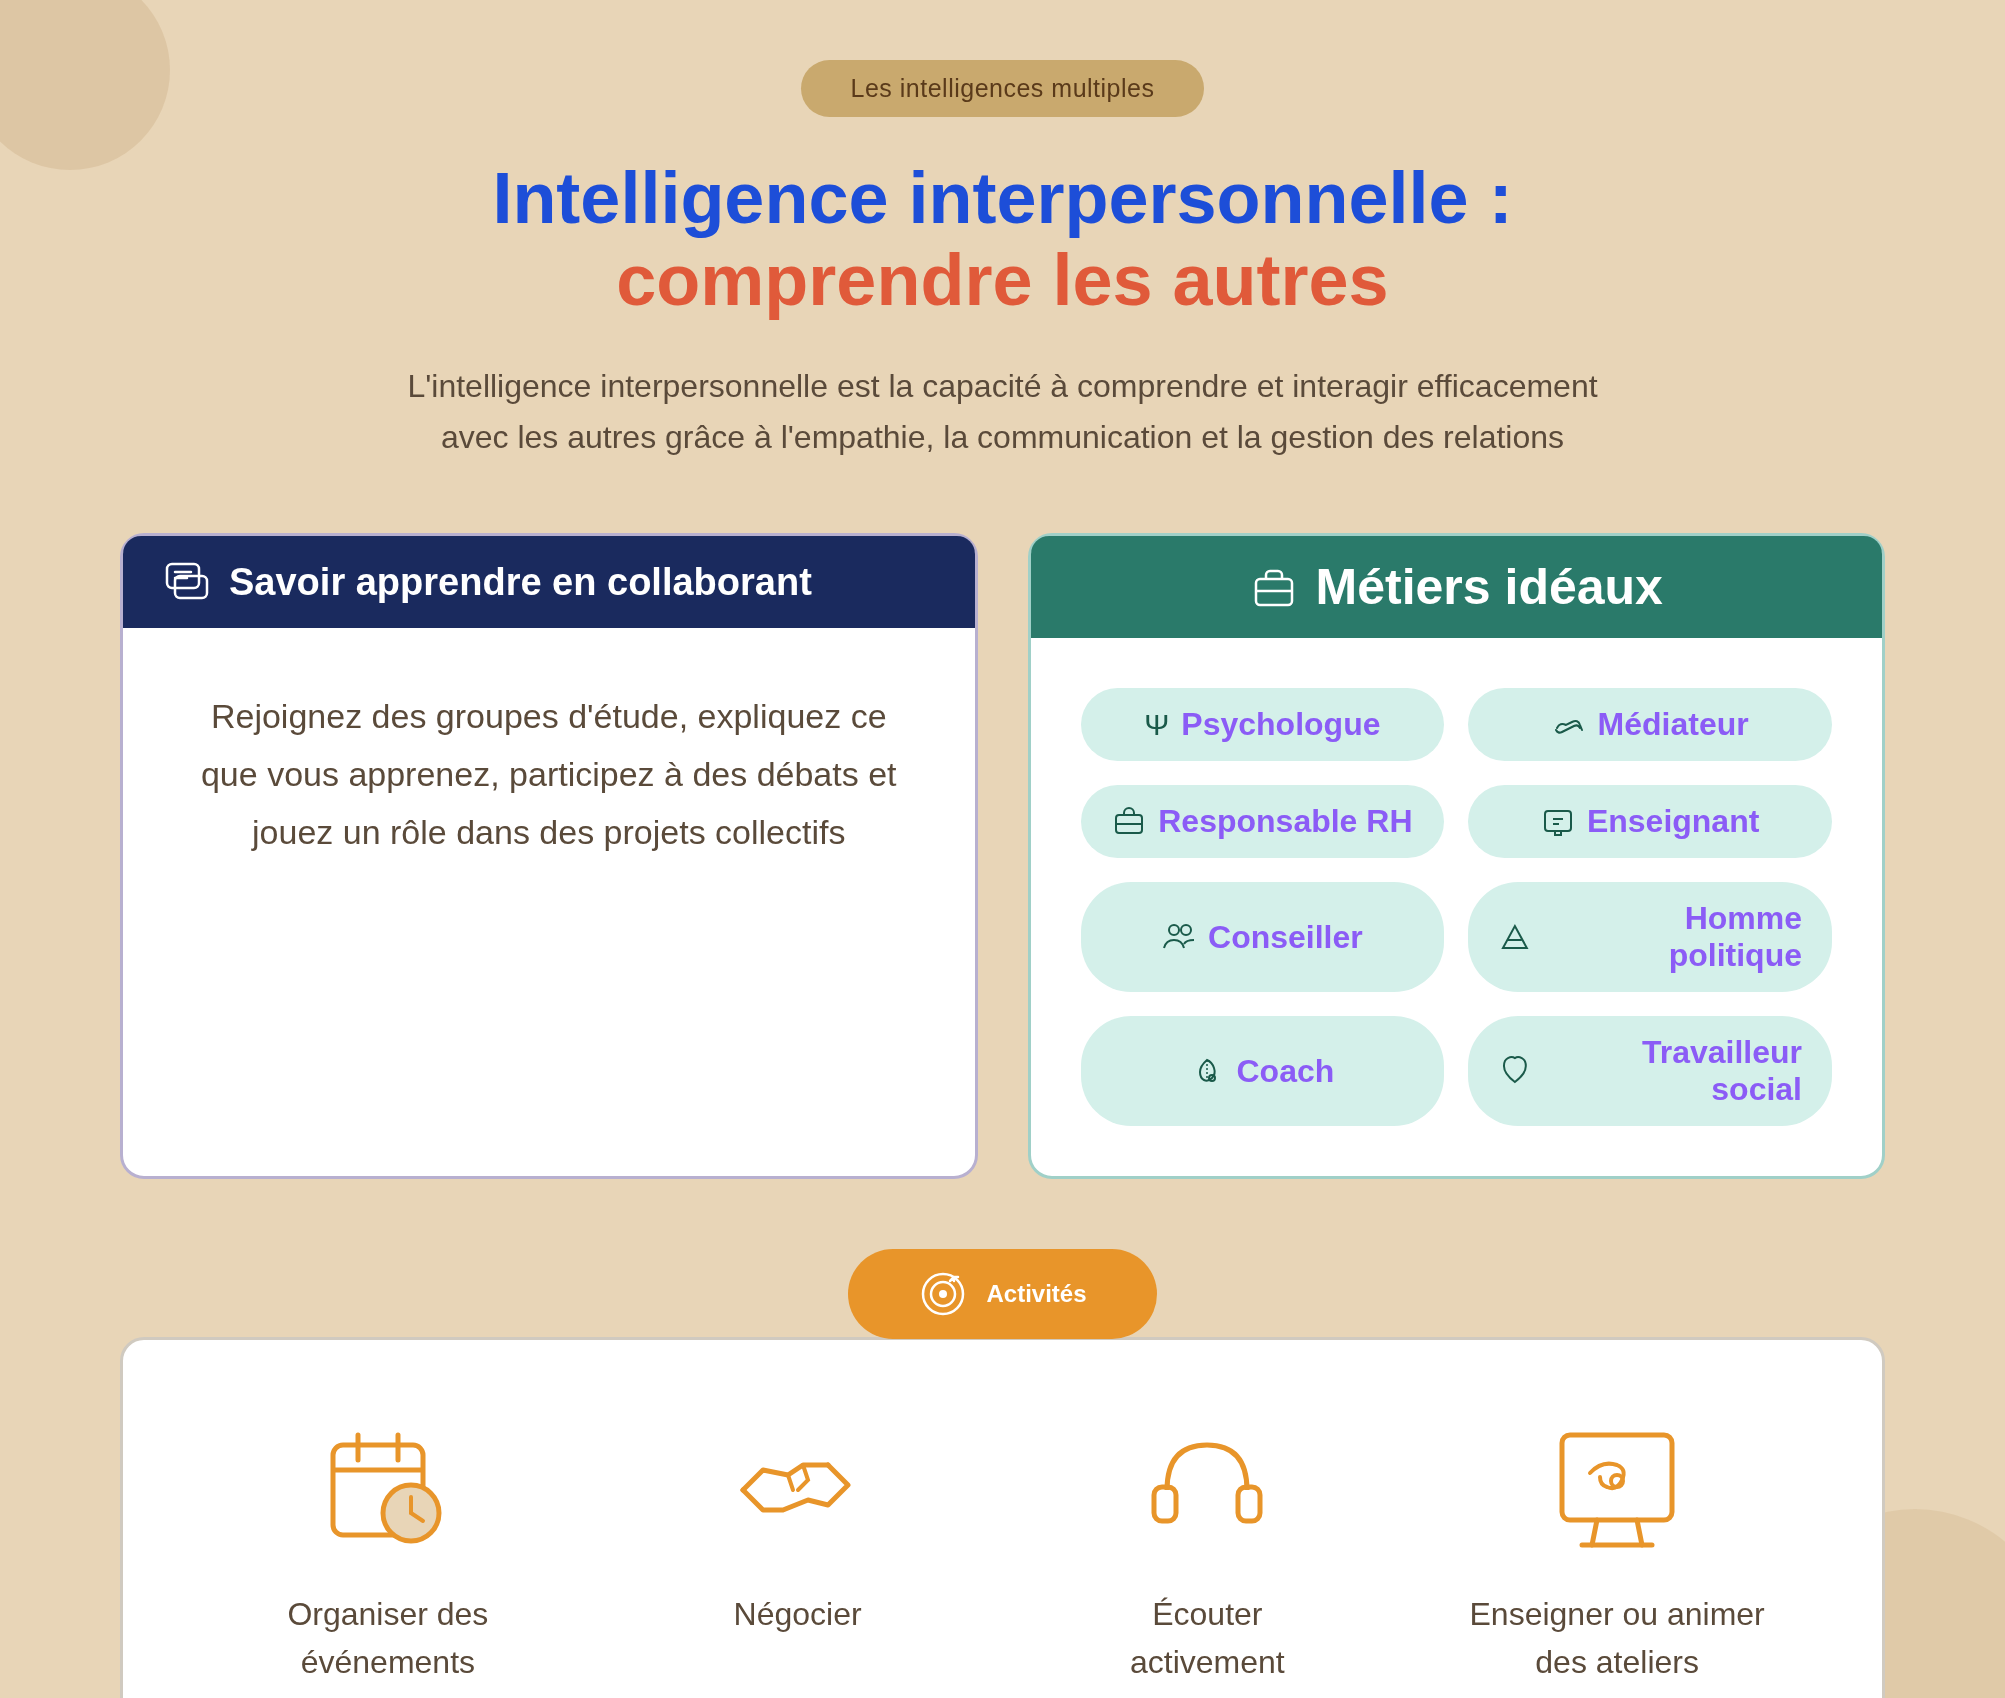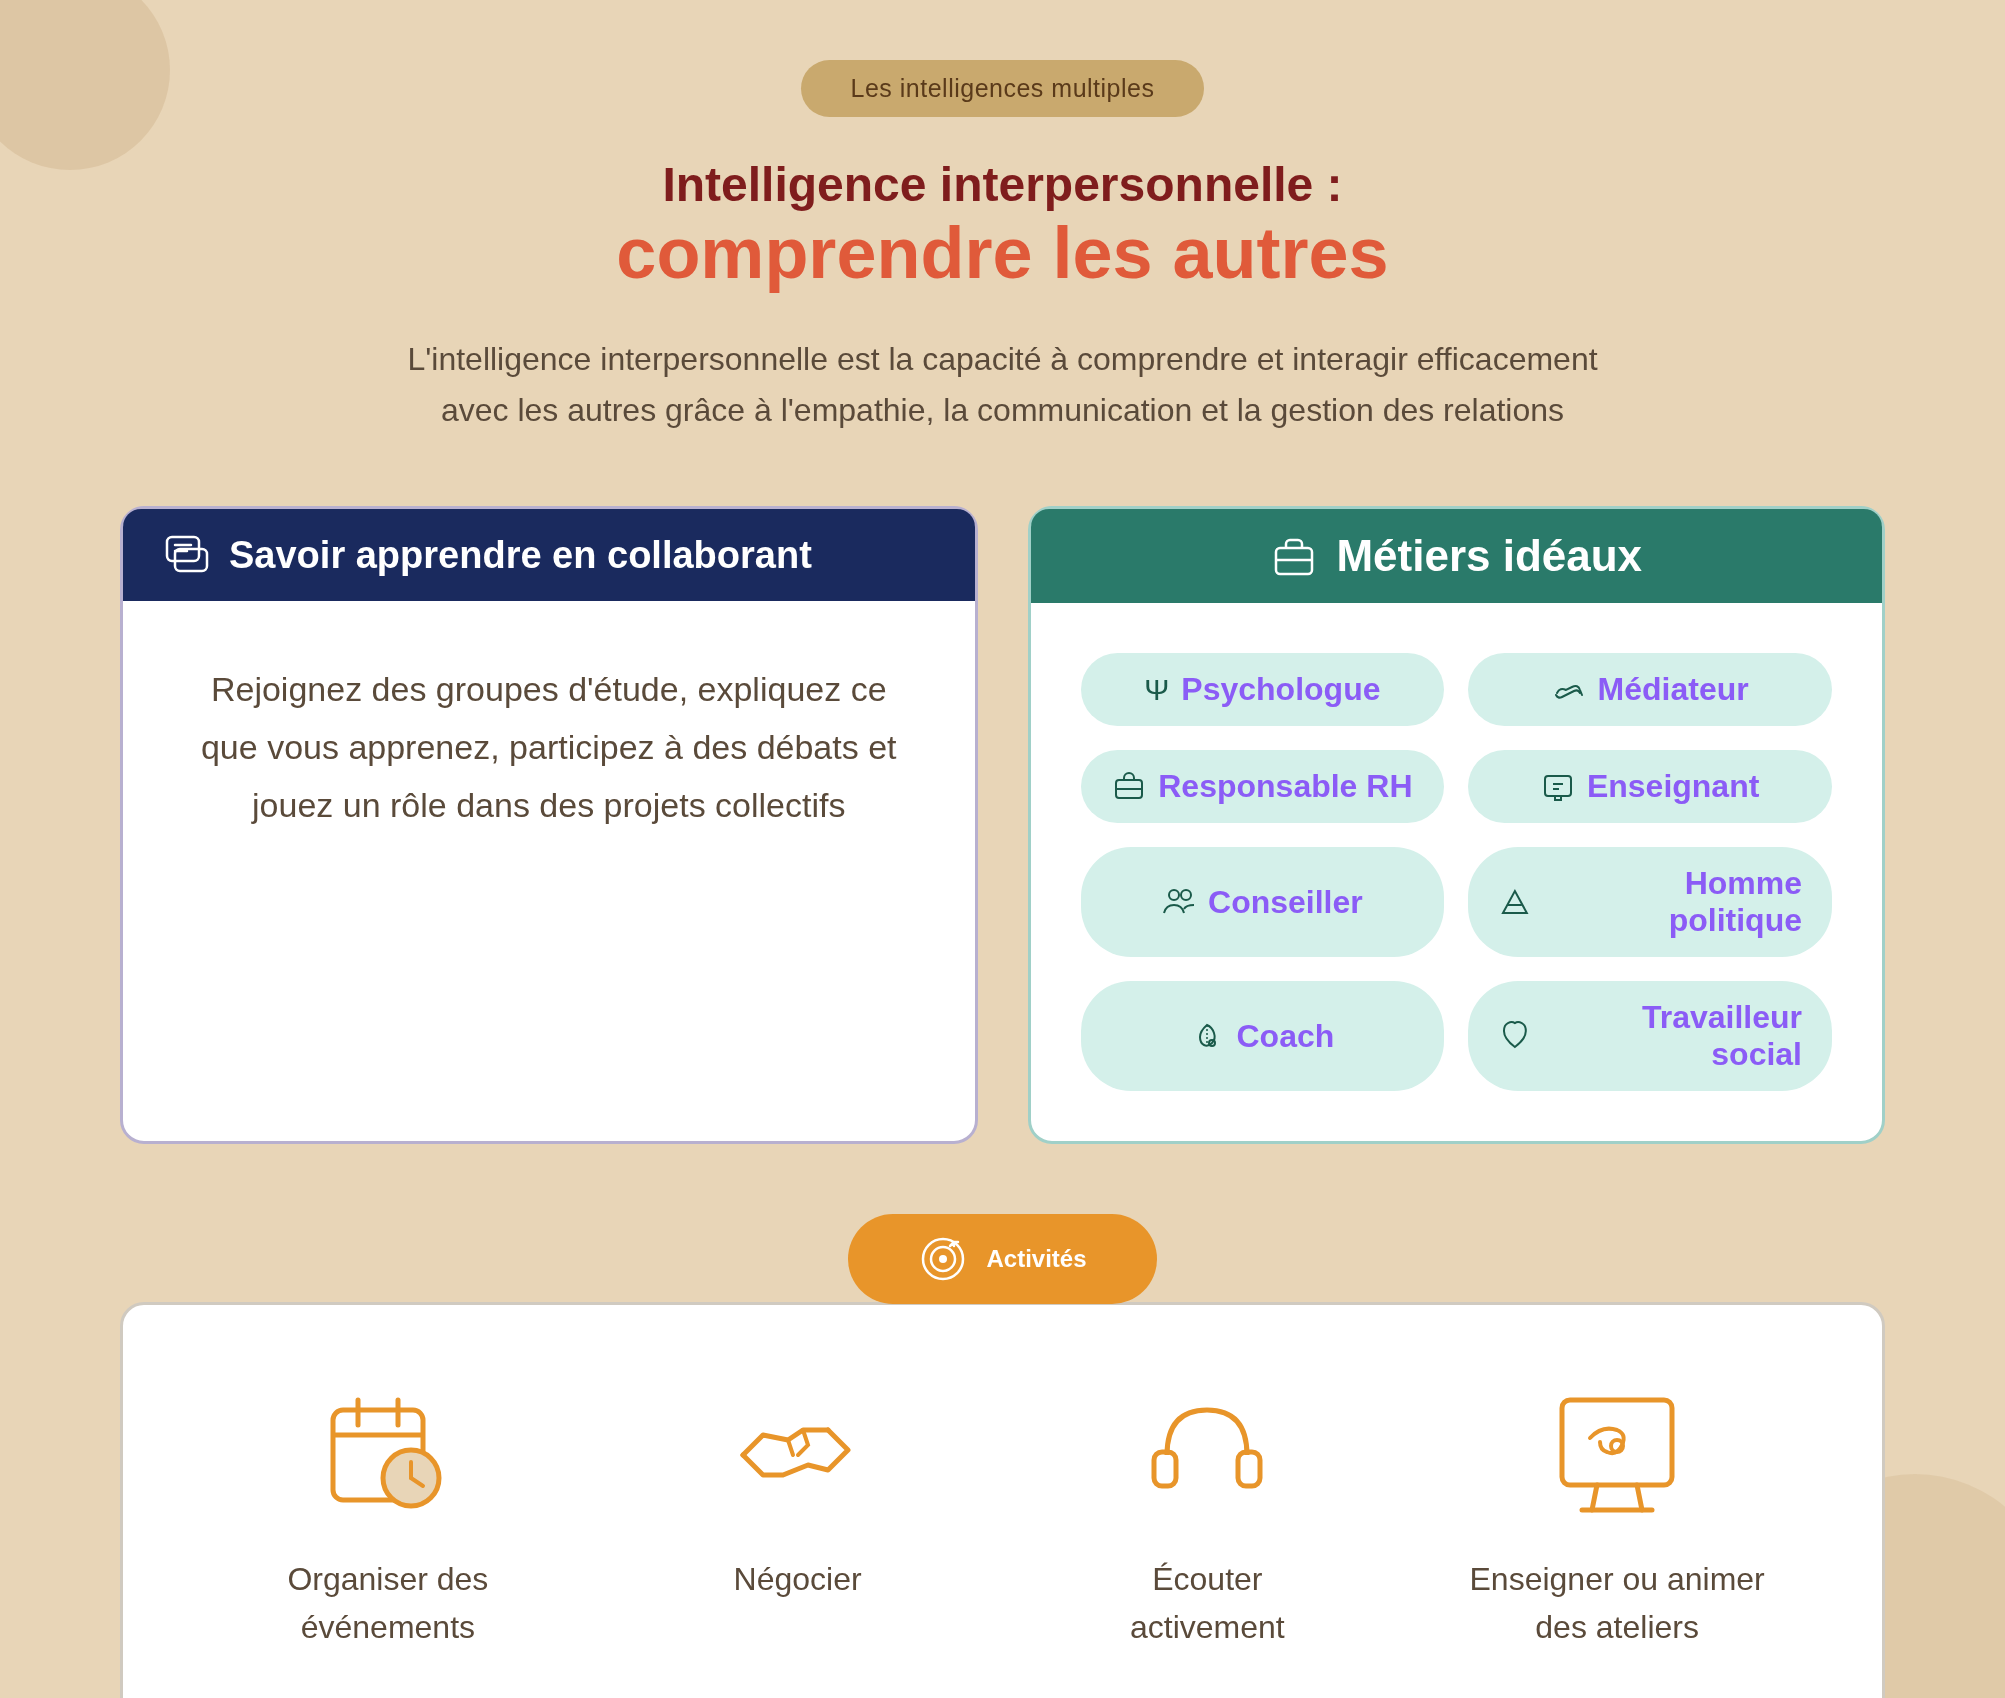--- a/index.html
+++ b/index.html
@@ -35,22 +35,22 @@
       font-weight: 400;
       letter-spacing: 0.5px;
     }
 
     
     .main-title {
       text-align: center;
       margin-bottom: 40px;
     }
     .main-title-line1 {
-      color: #7f1d1d;
-      font-size: 48px;
+      color: #1d4ed8;
+      font-size: 72px;
       font-weight: 900;
       display: block;
     }
     .main-title-line2 {
       color: #e05a3a;
       font-size: 72px;
       font-weight: 900;
       display: block;
     }
 
@@ -123,21 +123,21 @@
       border-radius: 18px 18px 0 0;
       padding: 22px 40px;
       display: flex;
       align-items: center;
       justify-content: center;
       gap: 18px;
     }
 
     .right-card-header-text {
       color: white;
-      font-size: 44px;
+      font-size: 50px;
       font-weight: 800;
     }
 
     .right-card-body {
       padding: 50px 50px;
     }
 
     .jobs-grid {
       display: grid;
       grid-template-columns: 1fr 1fr;

